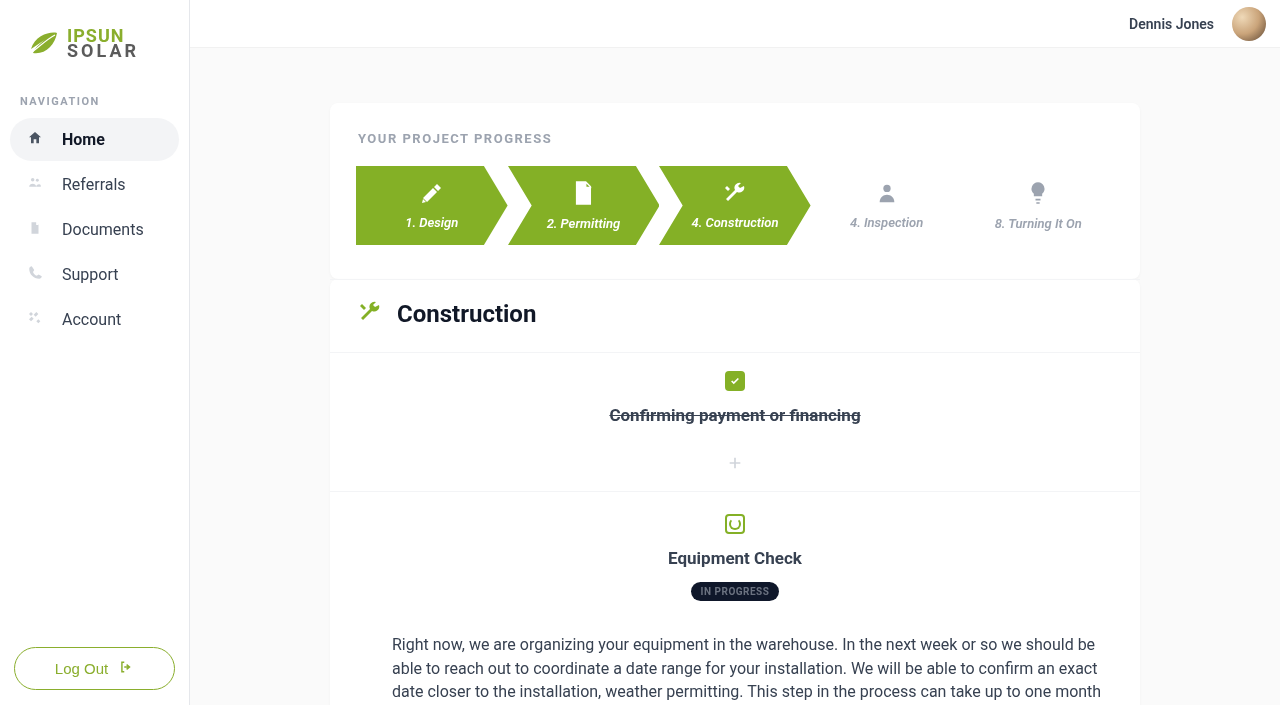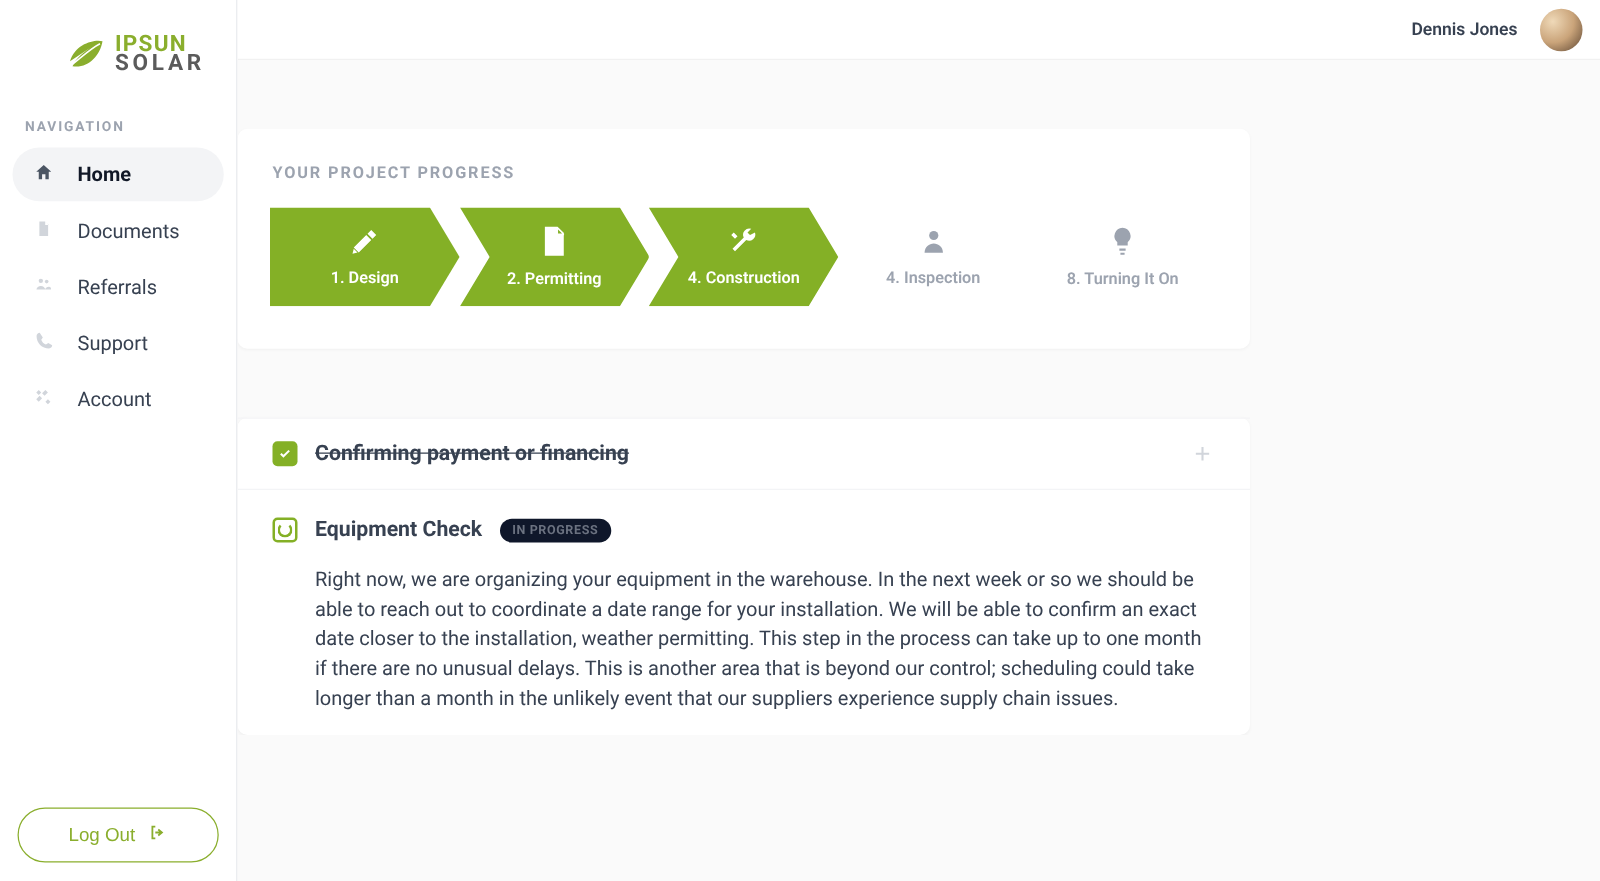--- a/index.html
+++ b/index.html
@@ -24,21 +24,20 @@
       flex-direction: column;
       padding: 15px 0;
     }
     .logo {
       padding: 10px 25px 20px 25px;
     }
     .logo-wrap {
       display: flex;
       align-items: center;
       gap: 6px;
-      justify-content: flex-end;
     }
     .logo-leaf svg {
       display: block;
     }
     .logo-text {
       display: flex;
       flex-direction: column;
       line-height: 0.85;
       font-weight: 700;
       letter-spacing: 1px;
@@ -139,21 +138,21 @@
       height: 34px;
       border-radius: 50%;
       background: radial-gradient(circle at 30% 30%, #efd9b8 0%, #caa47a 50%, #5a4330 100%);
       flex-shrink: 0;
     }
 
     .content {
       padding: 55px 0 0 0;
       display: flex;
       flex-direction: column;
-      gap: 55px;
+      align-items: center;
       overflow-y: hidden;
     }
     .card {
       width: 810px;
       background: #ffffff;
       border-radius: 8px;
       box-shadow: 0 1px 3px rgba(0,0,0,0.04);
     }
     .card-header {
       padding: 28px 28px 20px 28px;
@@ -163,20 +162,21 @@
       font-weight: 700;
       letter-spacing: 1.5px;
       color: #9ca3af;
     }
 
     
     .progress-row {
       display: flex;
       padding: 0 26px 34px 26px;
       gap: 0;
+      font-style: italic;
     }
     .step {
       flex: 1;
       height: 79px;
       position: relative;
       display: flex;
       flex-direction: column;
       align-items: center;
       justify-content: center;
       gap: 6px;
@@ -216,20 +216,21 @@
       color: #111827;
     }
     .tools-icon { color: #84b026; }
 
     .task-row {
       display: flex;
       align-items: center;
       gap: 14px;
       padding: 18px 28px;
       border-top: 1px solid #f3f4f6;
+      flex-direction: column;
     }
     .task-check {
       width: 20px;
       height: 20px;
       border-radius: 4px;
       flex-shrink: 0;
       display: flex;
       align-items: center;
       justify-content: center;
     }
@@ -306,35 +307,35 @@
     <div class="nav-item active">
       <span class="ic">
         <svg width="16" height="16" viewBox="0 0 24 24" fill="currentColor">
             <path d="M12 3l9 8h-3v9h-4v-6H10v6H6v-9H3z"></path>
           </svg>
       </span>
       <span>Home</span>
     </div>
     <div class="nav-item">
       <span class="ic">
-        <svg width="14" height="16" viewBox="0 0 24 24" fill="currentColor">
-            <path d="M6 2h8l4 4v16H6zM14 2v5h5"></path>
-          </svg>
-      </span>
-      <span>Documents</span>
-    </div>
-    <div class="nav-item">
-      <span class="ic">
         <svg width="18" height="14" viewBox="0 0 24 24" fill="currentColor">
             <circle cx="8" cy="8" r="3"></circle>
             <circle cx="16" cy="9" r="2.5"></circle>
             <path d="M2 20c0-3 3-5 6-5s6 2 6 5zM14 20c0-2 2-4 5-4s3 2 3 4z"></path>
           </svg>
       </span>
       <span>Referrals</span>
+    </div>
+    <div class="nav-item">
+      <span class="ic">
+        <svg width="14" height="16" viewBox="0 0 24 24" fill="currentColor">
+            <path d="M6 2h8l4 4v16H6zM14 2v5h5"></path>
+          </svg>
+      </span>
+      <span>Documents</span>
     </div>
     <div class="nav-item">
       <span class="ic">
         <svg width="15" height="15" viewBox="0 0 24 24" fill="currentColor">
             <path d="M6 2c-2 0-4 2-4 4 0 9 7 16 16 16 2 0 4-2 4-4l-5-3-3 2c-3-1-5-3-6-6l2-3z"></path>
           </svg>
       </span>
       <span>Support</span>
     </div>
     <div class="nav-item">
@@ -442,20 +443,28 @@
               </svg>
           </span>
           <span class="step-label">8. Turning It On</span>
         </div>
 
       </div>
     </div>
 
     <div class="card">
 
+      <div class="sbs-title-row">
+        <span class="tools-icon">
+          <svg width="24" height="24" viewBox="0 0 24 24" fill="currentColor">
+              <path d="M21 5a5 5 0 01-7 6L5 20l-2-2 9-9a5 5 0 016-7l-3 3 2 2zM4 4l4 4-2 2-4-4z"></path>
+            </svg>
+        </span>
+        <div class="sbs-title">Construction</div>
+      </div>
 
       <div class="task-row">
         <div class="task-check done">
           <svg width="12" height="10" viewBox="0 0 24 24" fill="none" stroke="#fff" stroke-width="4">
               <path d="M4 12l5 5L20 6"></path>
             </svg>
         </div>
         <div class="task-title strikethrough">Confirming payment or financing</div>
         <div class="task-spacer"></div>
         <div class="plus">

